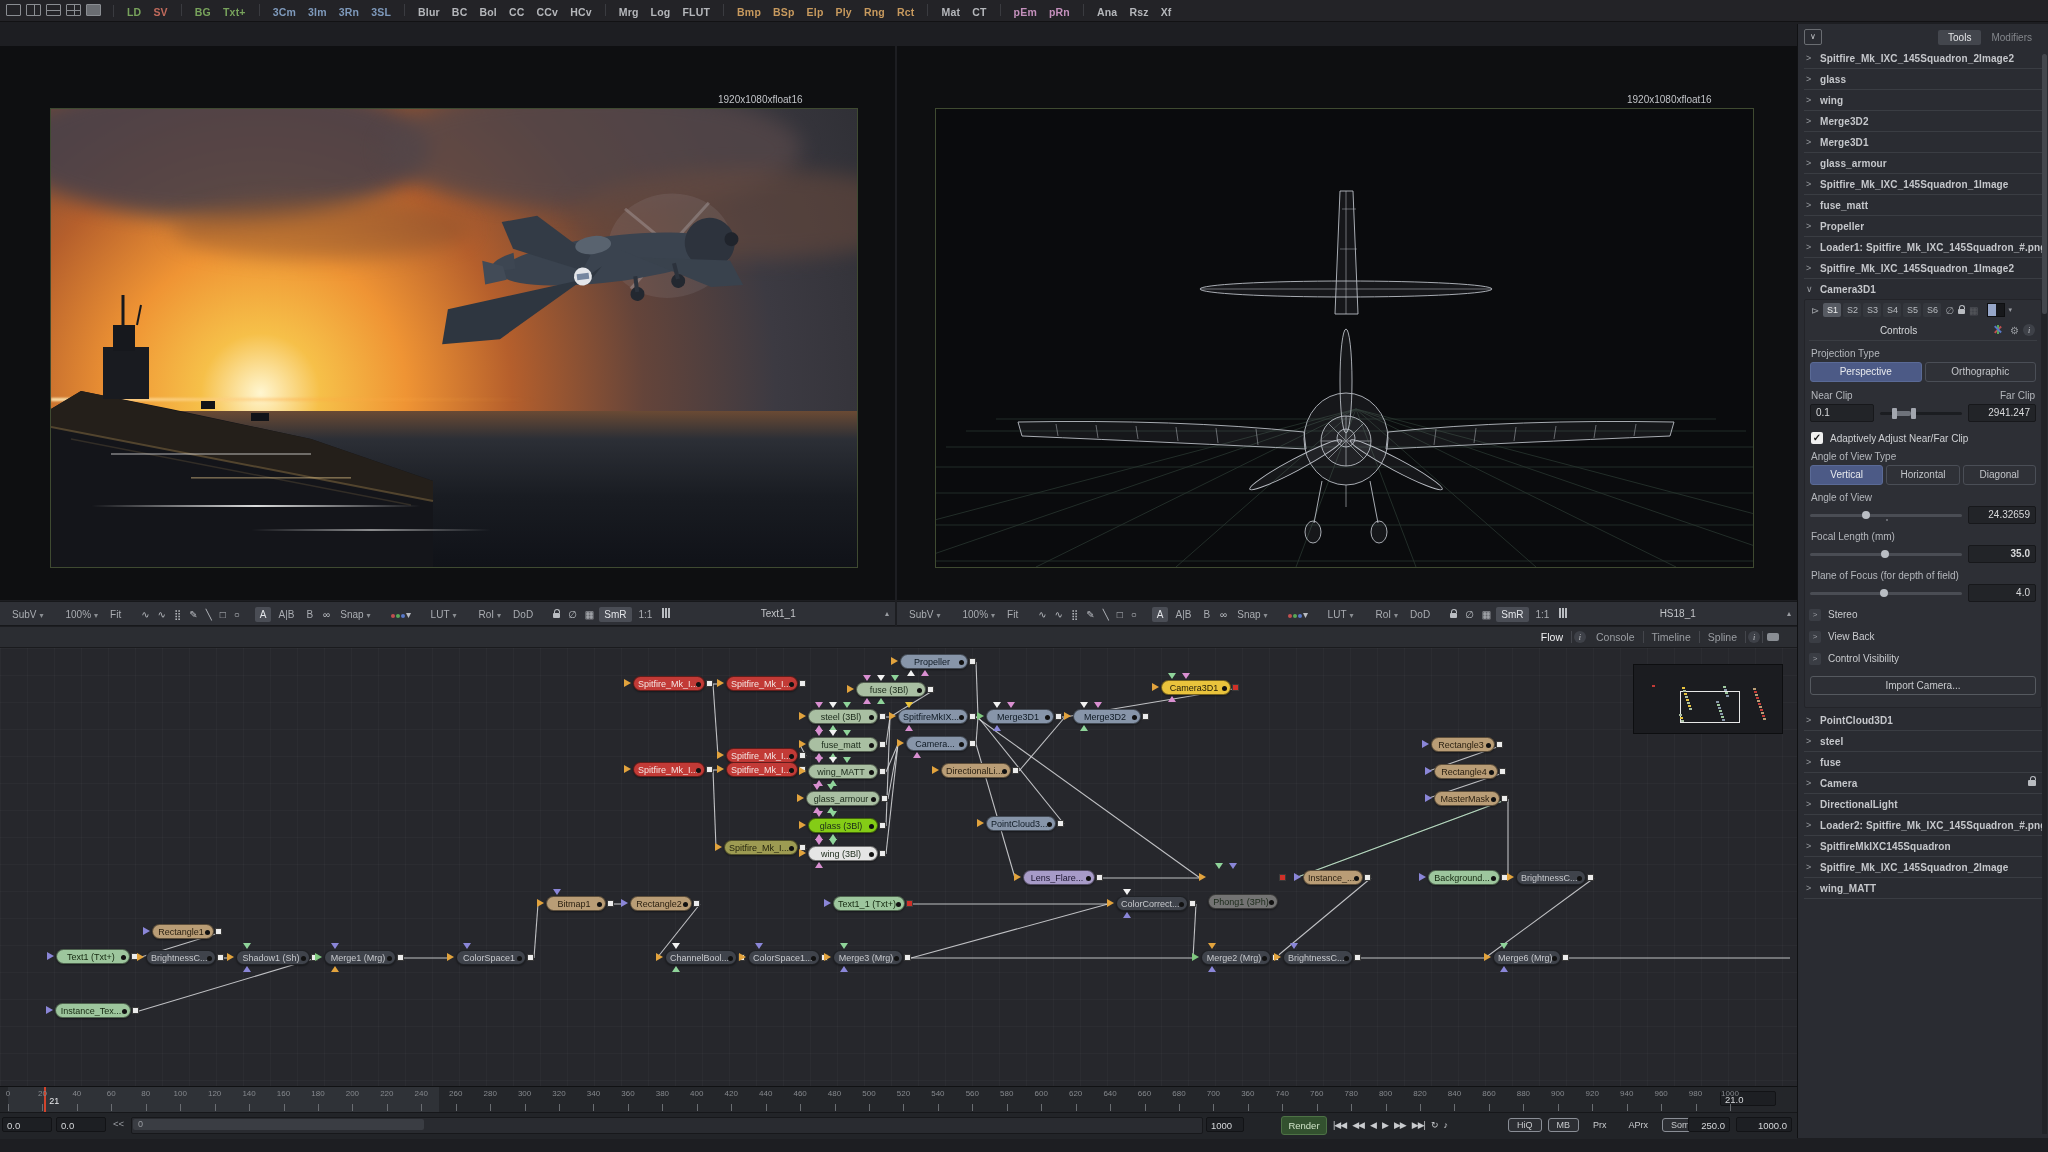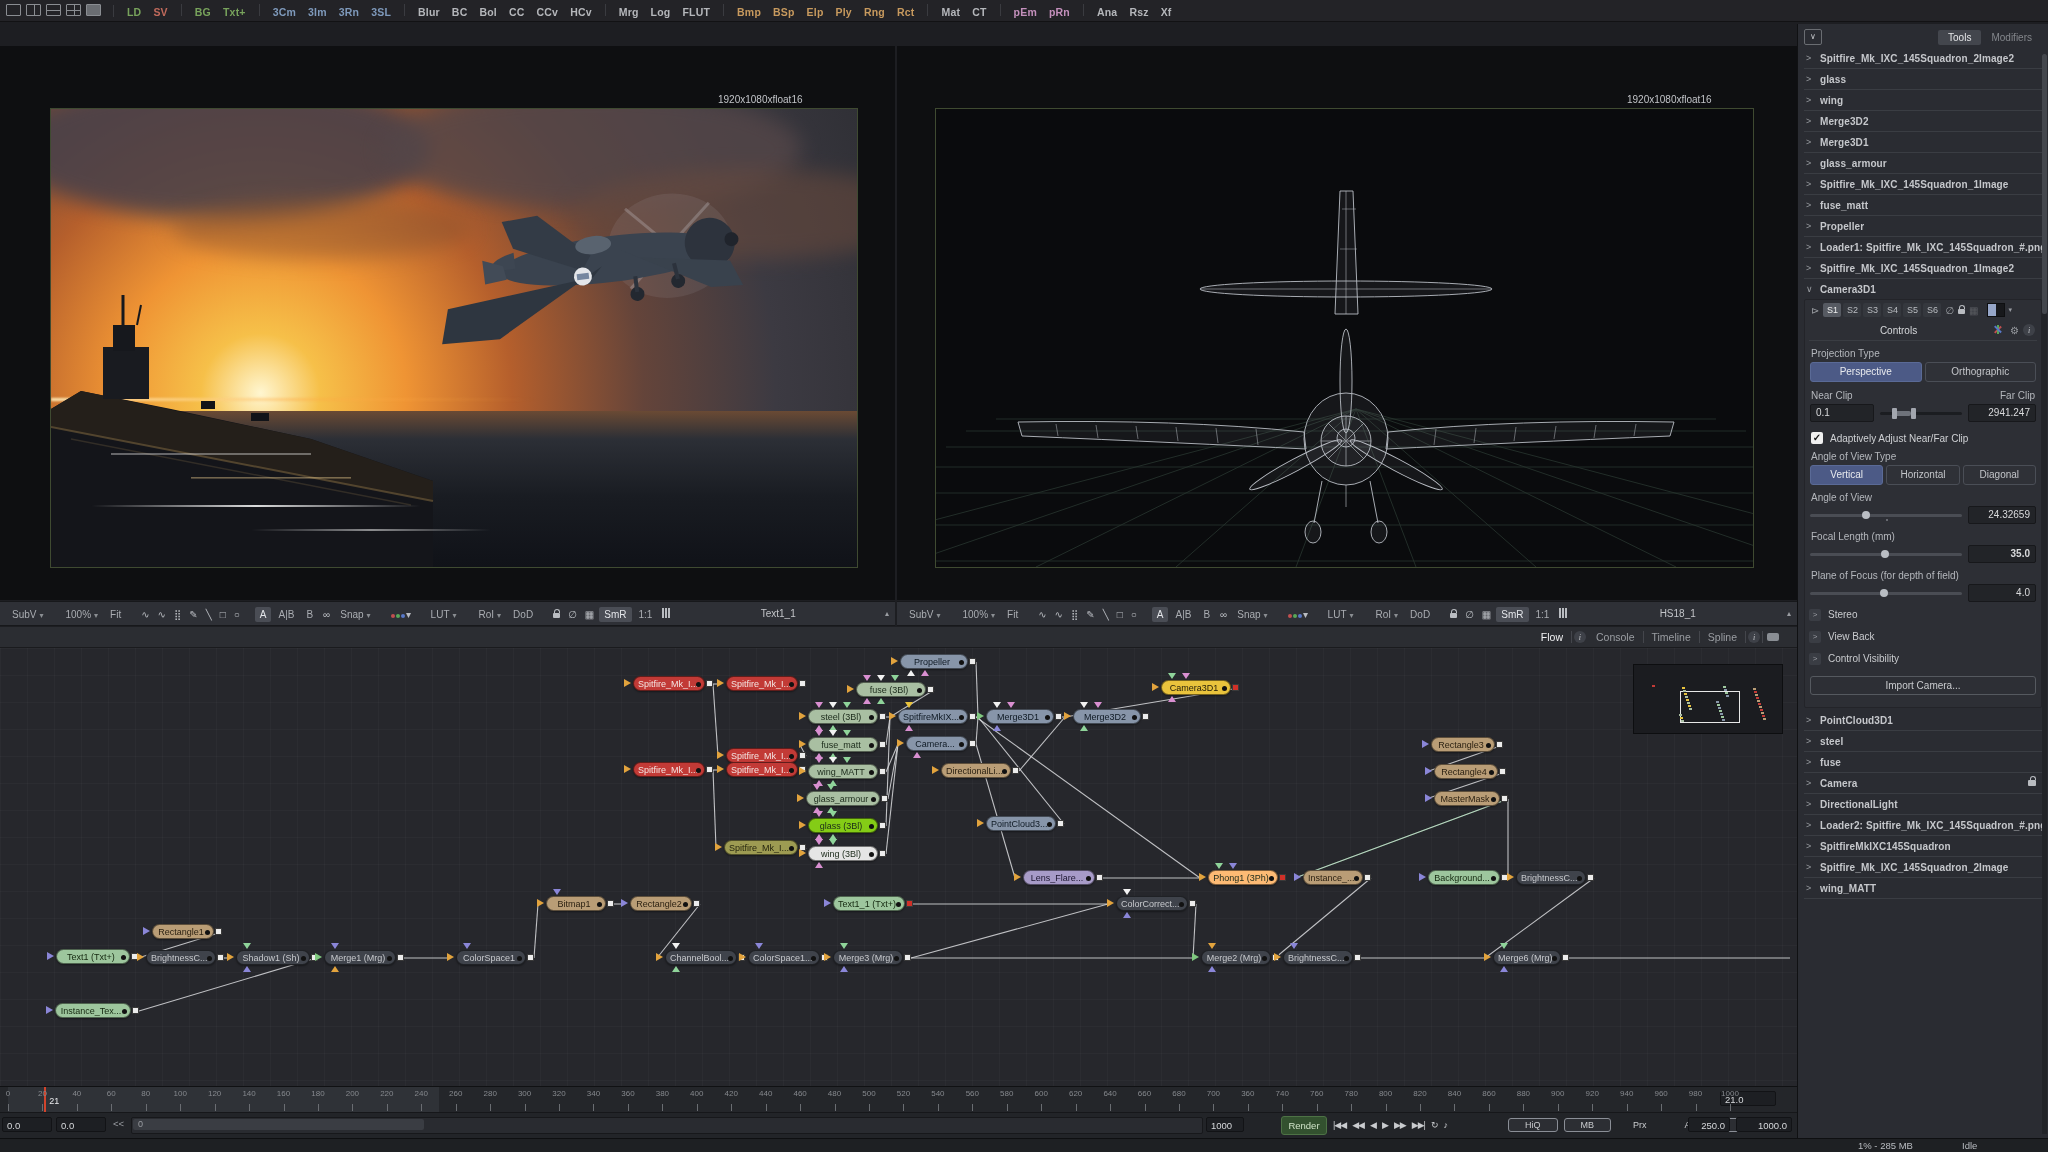--- a/index.html
+++ b/index.html
@@ -95,21 +95,21 @@
   .tickline{position:absolute;bottom:1px;width:1px;height:7px;background:#6a6d72;}
   #playhead{position:absolute;top:0;bottom:0;width:2px;background:#d2442c;}
   #playhead-label{position:absolute;top:9px;font-size:9px;color:#e8e9eb;}
   #tl-controls{position:absolute;left:0;top:26px;height:26px;width:1797px;display:flex;align-items:center;font-size:9.5px;color:#c3c5c9;}
   .tfield{background:#1d1f23;border:1px solid #121316;border-radius:2px;height:15px;line-height:15px;padding:0 4px;color:#d6d8db;position:absolute;box-sizing:border-box;font-size:9.5px;}
   #tl-scroll{position:absolute;left:131px;top:4px;width:1070px;height:15px;background:#292b30;border:1px solid #17181b;border-radius:2px;}
   #tl-scroll .handle{position:absolute;left:1px;top:1px;width:286px;height:11px;background:#3a3d43;border-radius:2px;color:#9a9da2;font-size:9px;line-height:11px;padding-left:5px;}
   #render-btn{position:absolute;left:1281px;top:3px;width:44px;height:17px;background:#33512f;border:1px solid #4d7245;border-radius:3px;
               color:#cfe3c7;font-size:9.5px;text-align:center;line-height:17px;}
   .trbtn{color:#c9cbce;font-size:9px;margin:0 3px;letter-spacing:-1px;}
-  .qbtn{margin:0 3px;padding:1px 16px;font-size:9px;color:#c9cbce;text-align:center;}
+  .qbtn{margin:0 3px;padding:1px 8px;font-size:9px;color:#c9cbce;text-align:center;}
   .qbtn.boxed{border:1px solid #8a8e96;border-radius:3px;background:#2c2e33;}
   #transport{position:absolute;left:1330px;top:3px;display:flex;align-items:center;height:17px;}
   #quality{position:absolute;left:1505px;top:3px;display:flex;align-items:center;height:17px;}
 
   
   #statusbar{left:0;top:1138px;width:2048px;height:14px;background:#1e2023;border-top:1px solid #0e0f11;
              font-size:9.5px;color:#b9bcc1;}
   #statusbar span{position:absolute;top:1px;}
 
   
@@ -520,21 +520,21 @@
         <div class="pill" style="width: 70px; background: rgb(135, 149, 169); color: rgb(15, 26, 36);">PointCloud3...</div>
         <span class="outsq" style="left: 80px;"></span>
       </div>
       <div class="nodewrap" style="left: 1014px; top: 870px; width: 94px;">
         <span class="lpin" style="border-left-color: rgb(226, 163, 61);"></span>
         <div class="pill" style="width: 72px; background: rgb(167, 155, 200); color: rgb(29, 22, 48);">Lens_Flare...</div>
         <span class="outsq" style="left: 82px;"></span>
       </div>
       <div class="nodewrap" style="left: 1199px; top: 870px; width: 92px;">
         <span class="lpin" style="border-left-color: rgb(226, 163, 61);"></span>
-        <div class="pill" style="width: 70px; background: #fdba74; color: rgb(27, 42, 26);">Phong1 (3Ph)</div>
+        <div class="pill" style="width: 70px; background: #737373; color: rgb(27, 42, 26); margin-top: 24px;">Phong1 (3Ph)</div>
         <span class="outsq red" style="left: 80px;"></span>
         <span class="tpin" style="left: 16px; border-top-color: rgb(143, 212, 154);"></span>
         <span class="tpin" style="left: 30px; border-top-color: rgb(138, 134, 216);"></span>
       </div>
       <div class="nodewrap" style="left: 1294px; top: 870px; width: 82px;">
         <span class="lpin" style="border-left-color: rgb(138, 134, 216);"></span>
         <div class="pill" style="width: 60px; background: rgb(185, 157, 118); color: rgb(40, 30, 15);">Instance_...</div>
         <span class="outsq" style="left: 70px;"></span>
       </div>
       <div class="nodewrap" style="left: 1419px; top: 870px; width: 94px;">
@@ -838,24 +838,20 @@
           <span class="qbtn">Prx</span>
           <span class="qbtn">APrx</span>
           <span class="qbtn boxed">Some</span>
           <span class="qbtn">&gt;&gt;</span>
         </div>
       <div class="tfield" style="left:1688px;top:4px;width:42px;text-align:right;">250.0</div>
       <div class="tfield" style="left:1736px;top:4px;width:56px;text-align:right;">1000.0</div>
     </div>
   </div>
 
-  <div id="statusbar" class="abs">
-    <span style="left:1858px;">1% - 285 MB</span>
-    <span style="left:1962px;">Idle</span>
-  </div>
 
   <div id="inspector" class="abs">
     <div id="insp-head">
       <div id="insp-dd">∨</div>
       <div id="insp-tabs">
         <span class="itab active">Tools</span>
         <span class="itab">Modifiers</span>
       </div>
     </div>
     <div id="insp-top">

